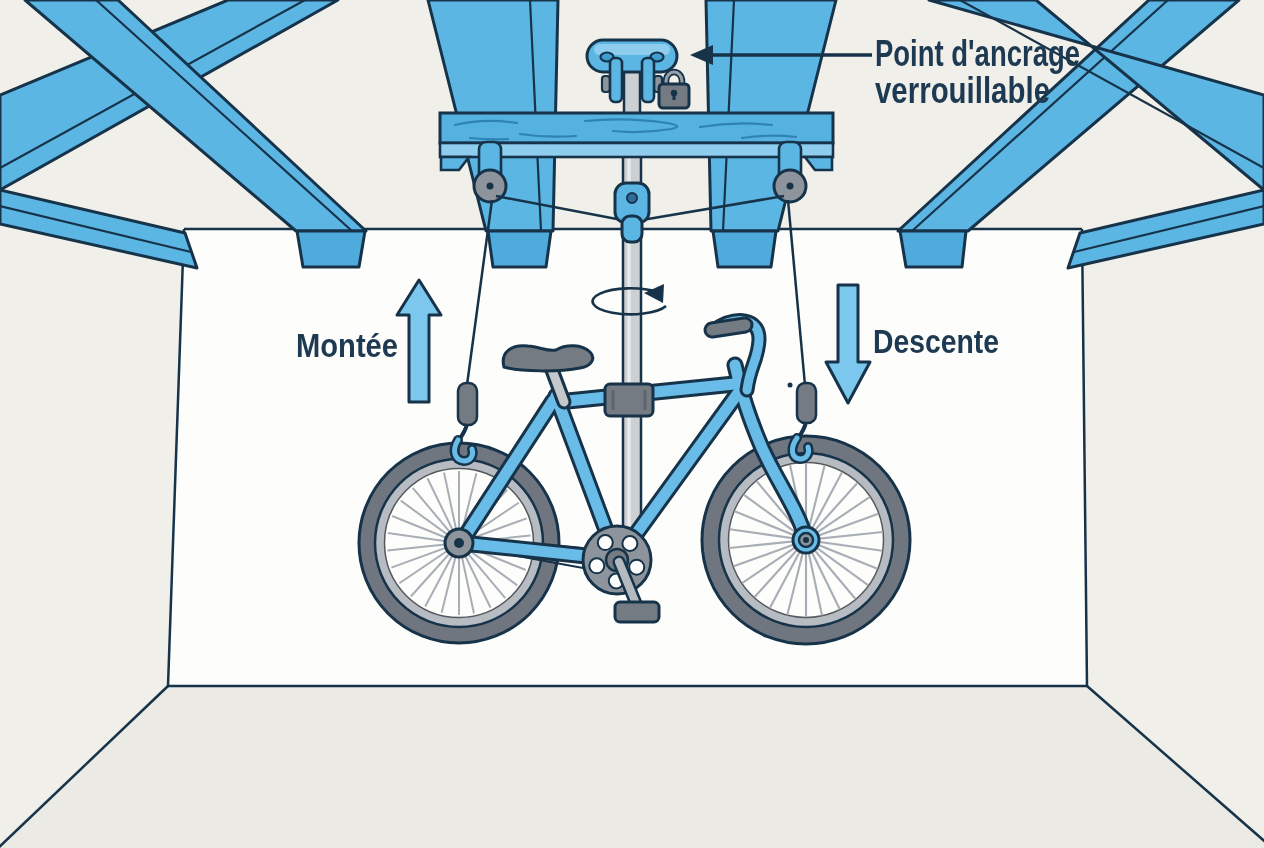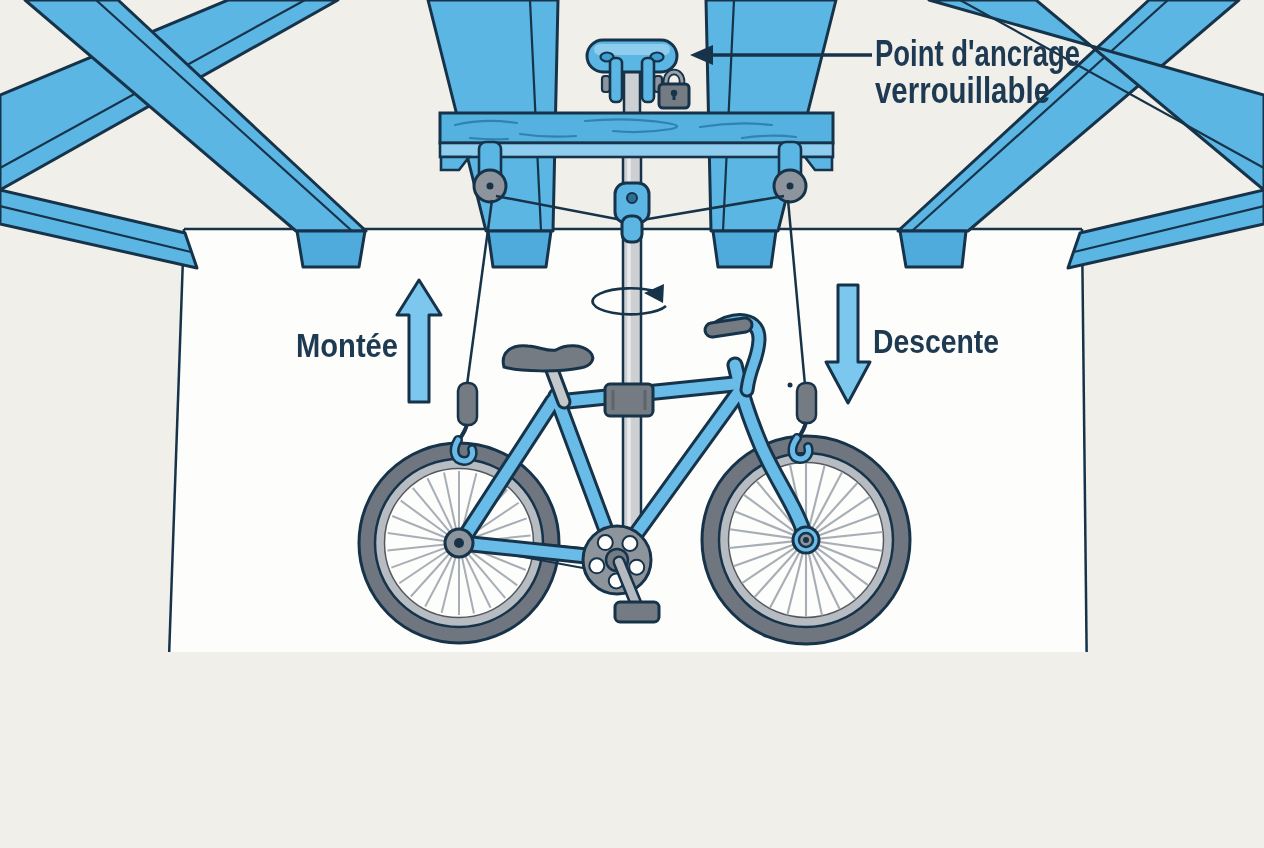--- a/index.html
+++ b/index.html
@@ -1,16 +1,16 @@
 <!DOCTYPE html>
 <html><head>
 <meta charset="utf-8">
 <style>
   html,body{margin:0;padding:0;background:#f0efe9;}
-  .stage{position:relative;width:1264px;height:652px;overflow:hidden;}
+  .stage{position:relative;width:1264px;height:848px;overflow:hidden;}
   svg{display:block;}
   .lbl{font-family:"Liberation Sans",sans-serif;font-weight:700;fill:#1d3a52;}
   .beam{fill:#5cb6e4;stroke:#16334a;stroke-width:3;stroke-linejoin:round;}
   .beamline{stroke:#16334a;stroke-width:2.2;}
   .endface{fill:#4fabdc;stroke:#16334a;stroke-width:3;stroke-linejoin:round;}
   .grain{fill:none;stroke:#2f83b2;stroke-width:2.2;stroke-linecap:round;}
   .cable{stroke:#16334a;stroke-width:2.5;fill:none;}
   .spoke{stroke:#a8aeb5;stroke-width:2;}
 </style>
 </head>

